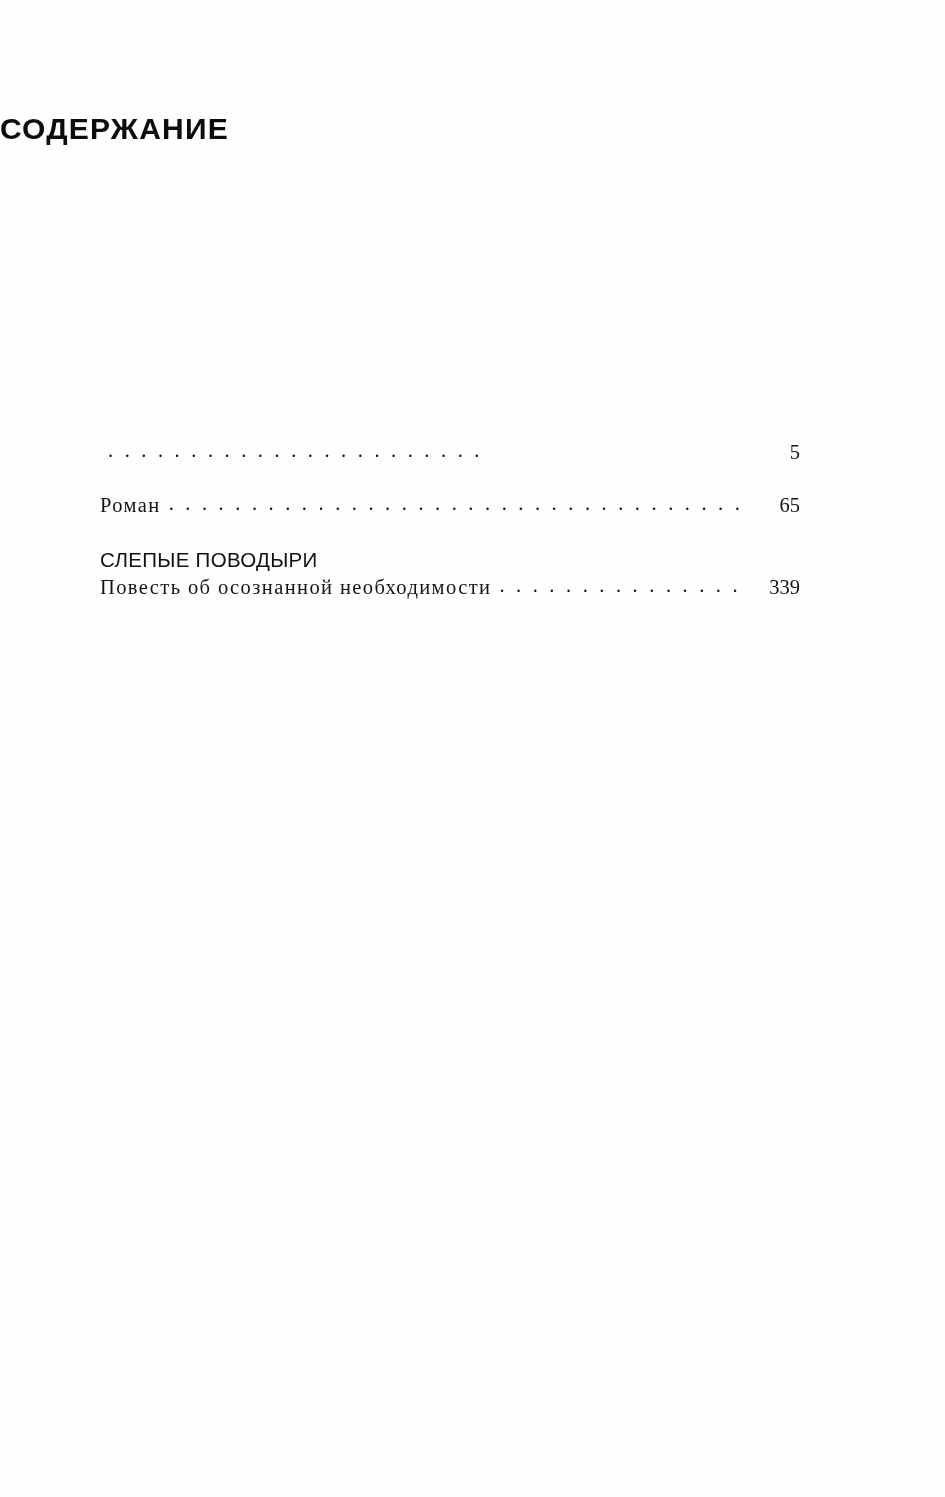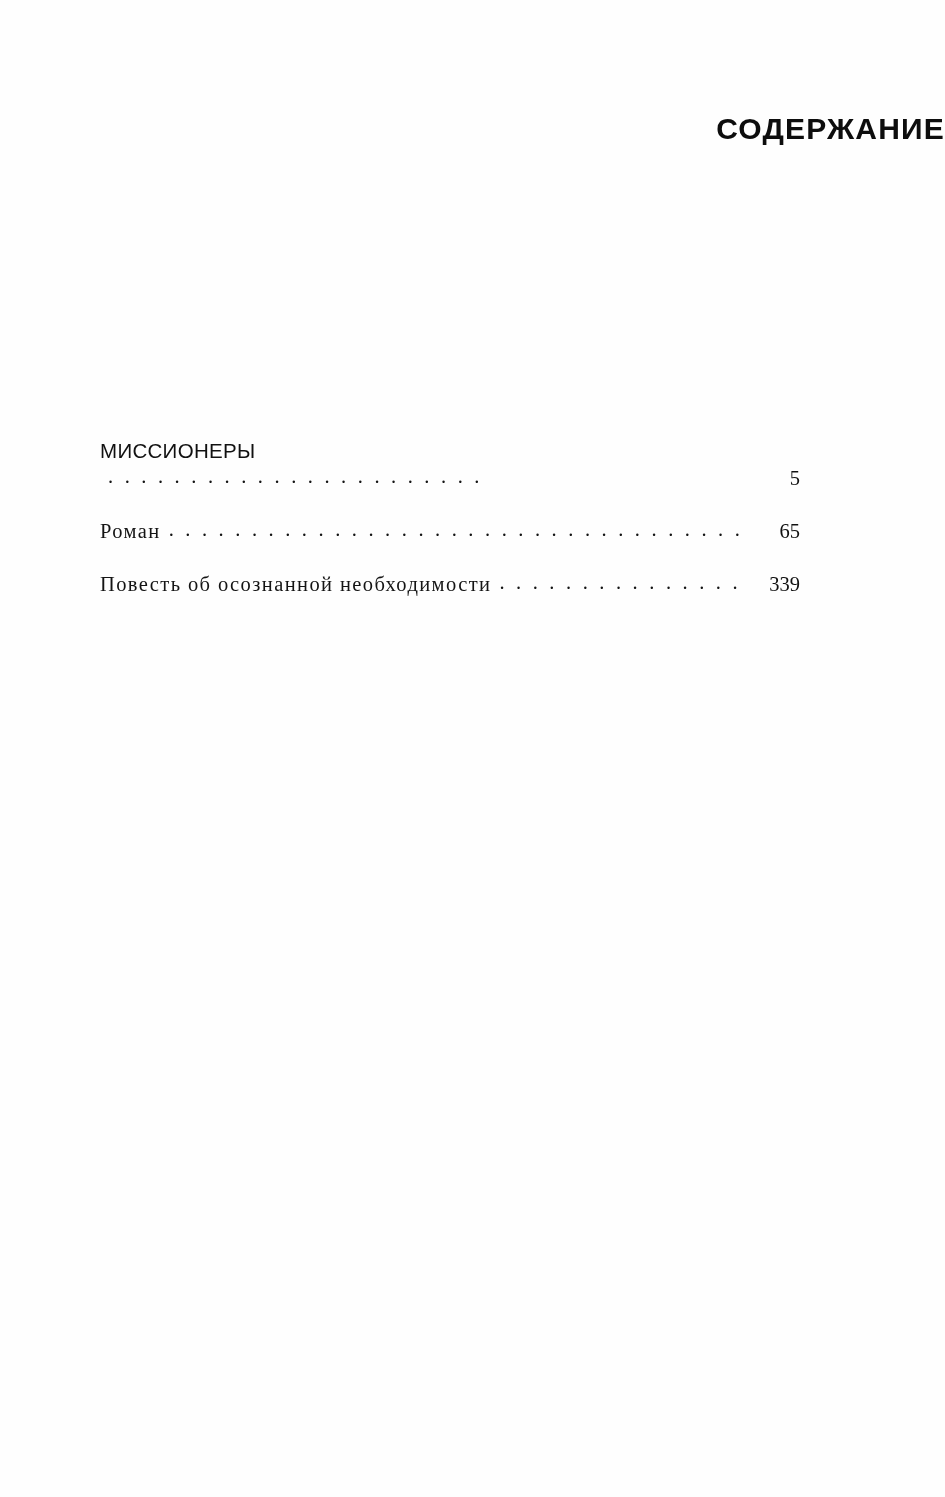--- a/index.html
+++ b/index.html
@@ -20,21 +20,21 @@
     position: absolute;
     inset: 0;
     background: #fefefe;
   }
 
   .toc-title {
     position: absolute;
     top: 112px;
     left: 0;
     width: 945px;
-    text-align: right;
+    text-align: left;
     font-family: "Liberation Sans", "DejaVu Sans", sans-serif;
     font-weight: bold;
     font-size: 30px;
     letter-spacing: 1.2px;
     color: #0d0d0d;
   }
 
   .toc-list {
     position: absolute;
     top: 438px;
@@ -100,36 +100,36 @@
 </head>
 <body>
 
 <div class="page">
 
   <div class="toc-title">СОДЕРЖАНИЕ</div>
 
   <div class="toc-list">
 
     <div class="toc-entry">
-      <div class="entry-title">МИССИОНЕРЫ</div>
       <div class="entry-line">
         <span class="leader">. . . . . . . . . . . . . . . . . . . . . . .</span>
         <span class="page-num">5</span>
       </div>
     </div>
 
     <div class="toc-entry">
       <div class="entry-line">
         <span class="entry-sub"><span>Роман</span><span class="ital"></span></span>
         <span class="leader">. . . . . . . . . . . . . . . . . . . . . . . . . . . . . . . . . . . . . . . . . . . . . . . . . . . . . . . .</span>
         <span class="page-num">65</span>
       </div>
     </div>
 
     <div class="toc-entry">
+      <div class="entry-title">СЛЕПЫЕ ПОВОДЫРИ</div>
       <div class="entry-line">
         <span class="entry-sub"><span>Повесть об осознанной необходимости</span><span class="ital"></span></span>
         <span class="leader">. . . . . . . . . . . . . . . . . . . .</span>
         <span class="page-num">339</span>
       </div>
     </div>
 
   </div>
 </div>
 

